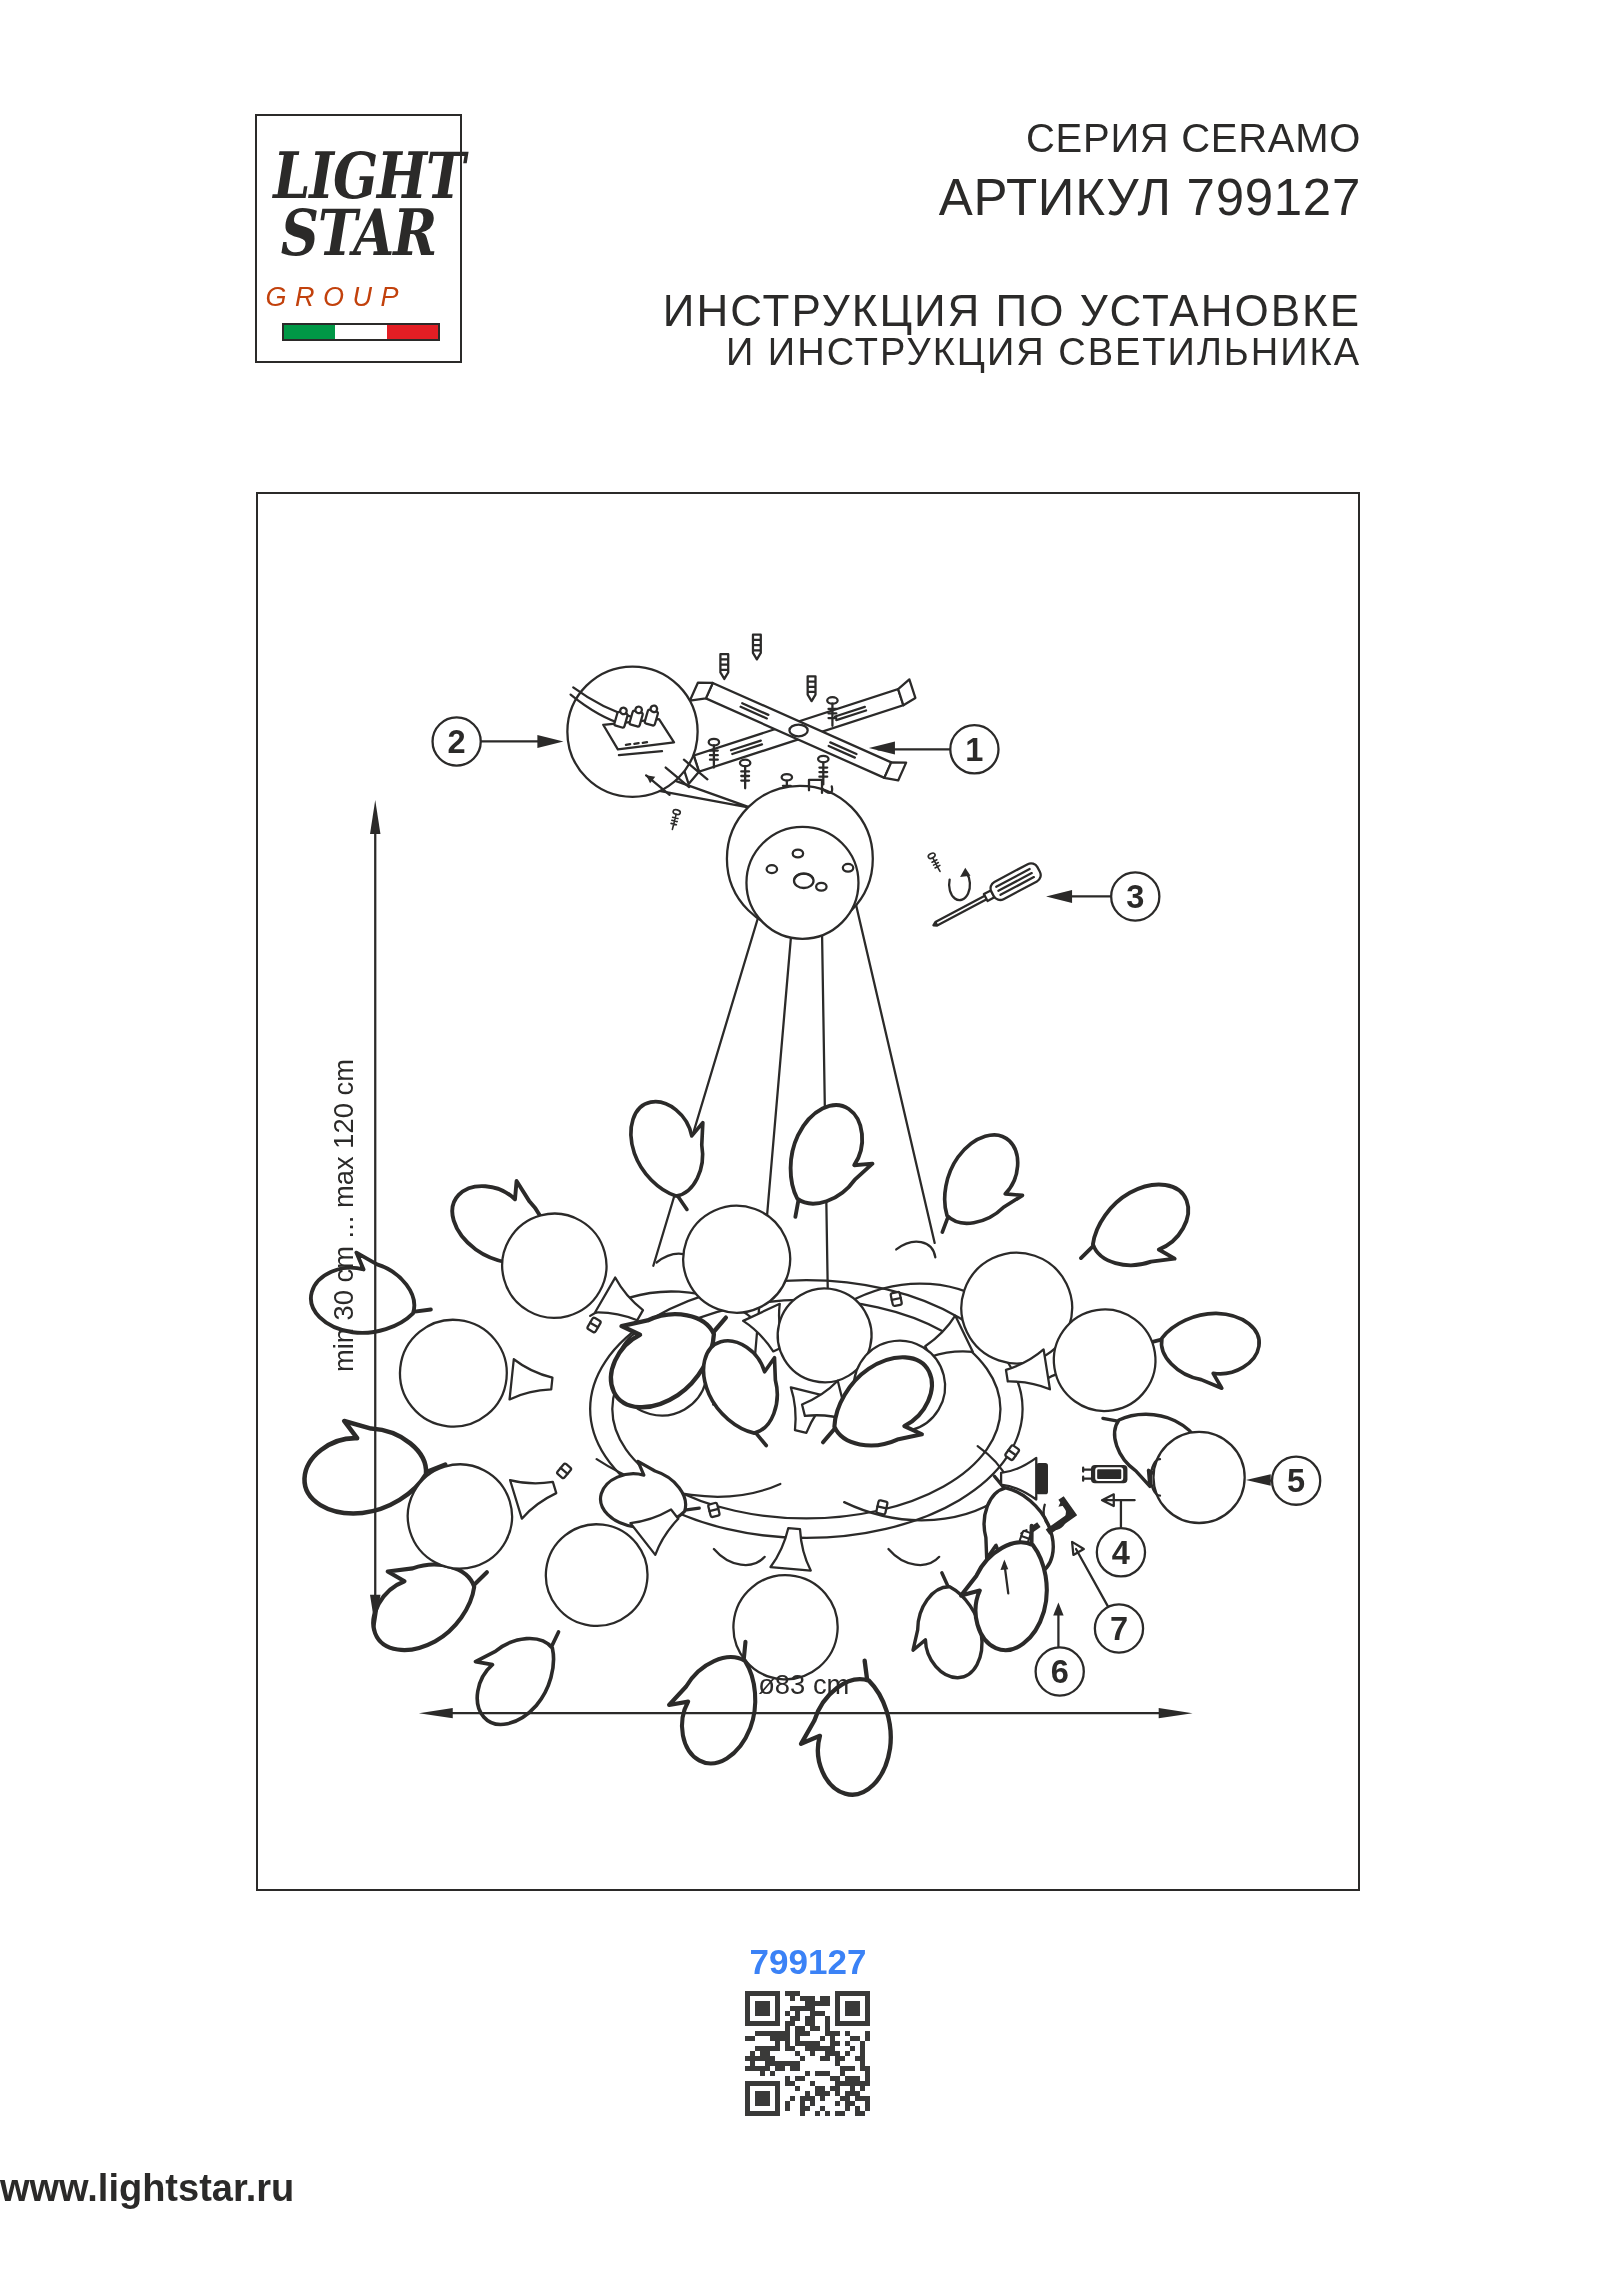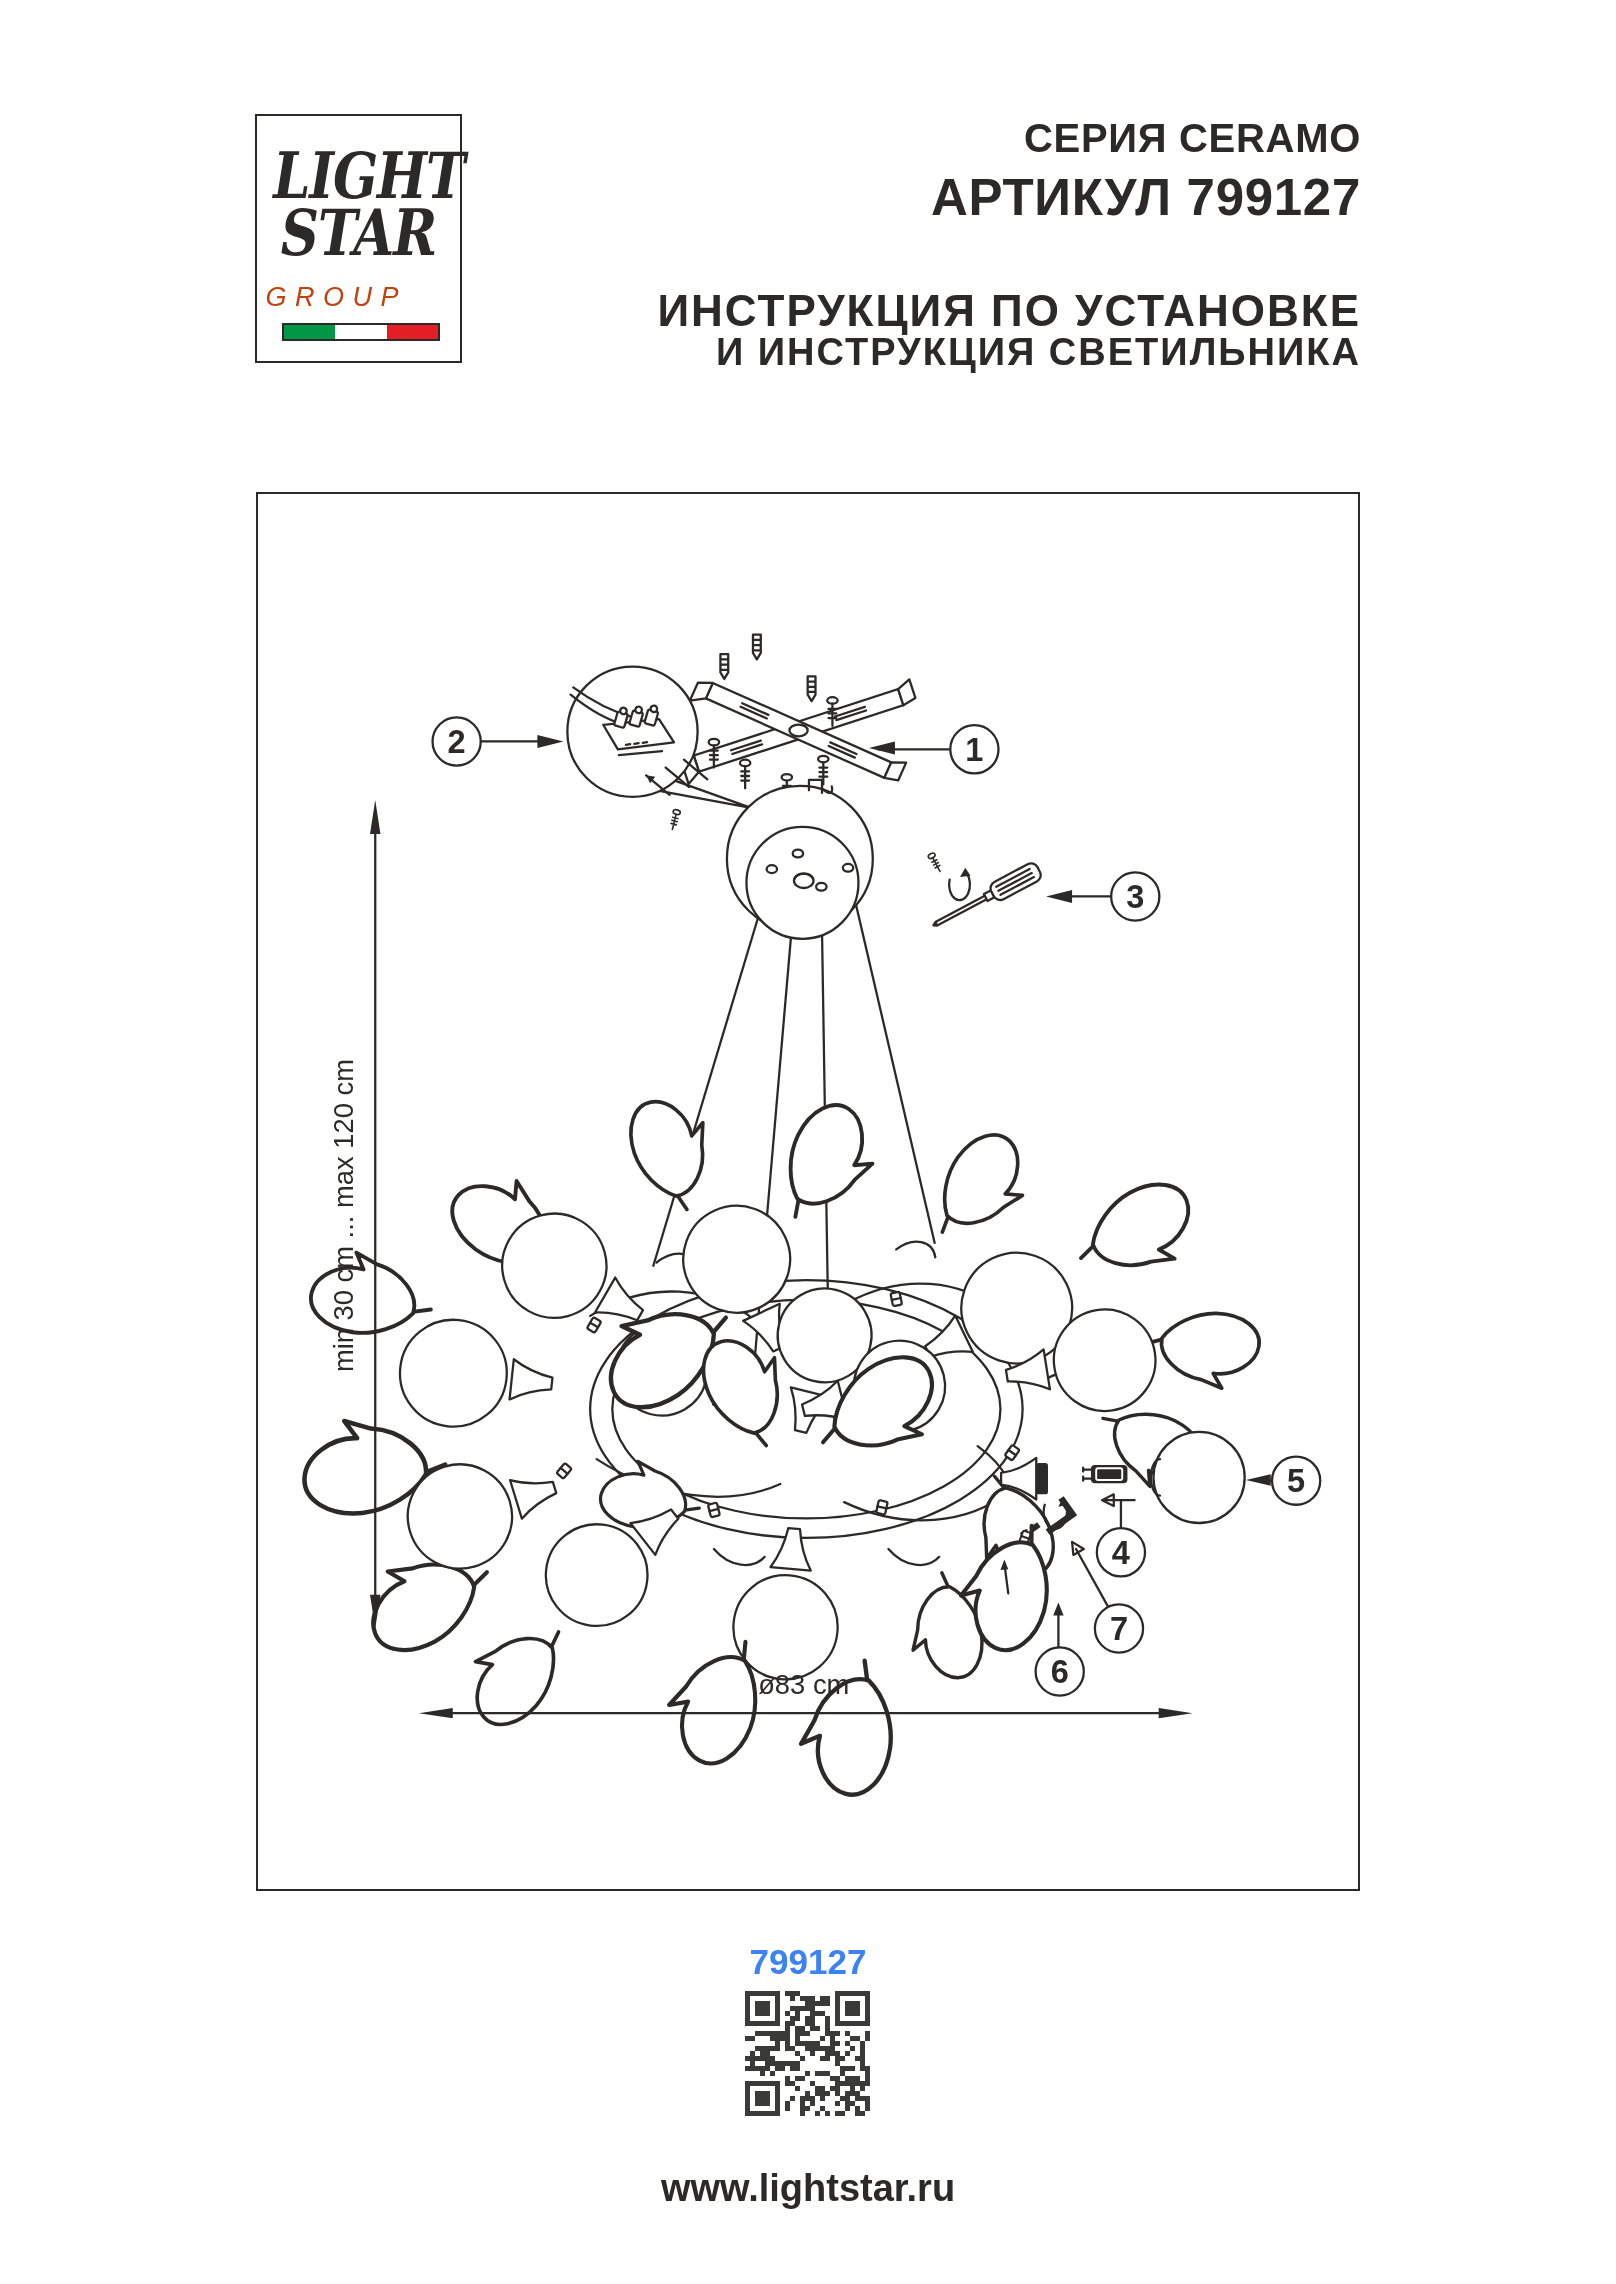--- a/index.html
+++ b/index.html
@@ -26,21 +26,21 @@
     letter-spacing:8.5px;text-indent:8.5px;color:#c2410c;
   }
   .logo-flag{
     position:absolute;left:25px;top:207px;width:154px;height:14.3px;
     border:2px solid #2b2a29;display:flex;
   }
   .logo-flag span{flex:1 1 33.33%;height:100%;}
   
   .hdr{
     position:absolute;right:255px;text-align:right;
-    font-weight:bold;white-space:nowrap;color:#2b2a29;
+    font-weight:normal;white-space:nowrap;color:#2b2a29;
   }
   .hdr.series {top:116px;font-size:40px;letter-spacing:0.7px;}
   .hdr.article{top:168px;font-size:51px;letter-spacing:0.7px;}
   .hdr.instr1 {top:279px;font-size:44px;letter-spacing:2px;margin-top:7px;}
   .hdr.instr2 {top:331px;font-size:38px;letter-spacing:2px;}
   
   .diagram-box{
     position:absolute;left:256px;top:492px;width:1104px;height:1399px;
     border:2px solid #2b2a29;box-sizing:border-box;background:#fff;
   }
@@ -52,21 +52,21 @@
   svg text{fill:#2b2a29;}
   svg .callout-num{font:bold 50px "Liberation Sans",sans-serif;text-anchor:middle;}
   svg .dim-label{font:42px "Liberation Sans",sans-serif;text-anchor:middle;}
   
   .foot-article{
     position:absolute;left:0;top:1942px;width:100%;text-align:center;
     font-size:35px;font-weight:bold;color:#3b82f6;
   }
   .qr-wrap{position:absolute;left:745px;top:1991px;width:125px;height:125px;}
   .foot-url{
-    position:absolute;left:0;top:2167px;width:100%;text-align:center;
+    position:absolute;left:0;top:2167px;width:100%;text-align:left;
     font-size:38px;font-weight:bold;color:#2b2a29;
   }
 </style>
 </head>
 <body>
 
 <div class="page">
 
   <div class="logo-box">
     <div class="logo-word l1">LIGHT</div>

